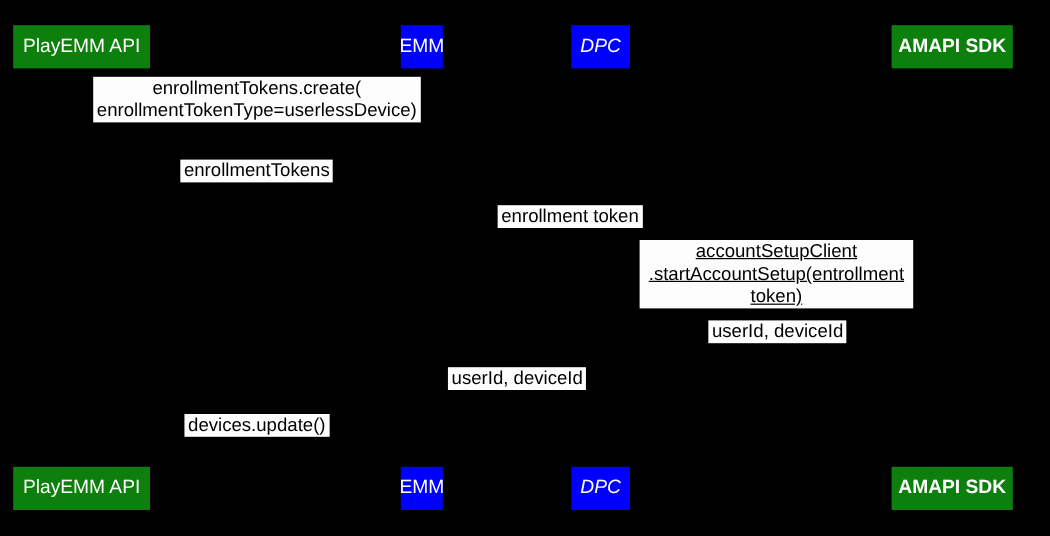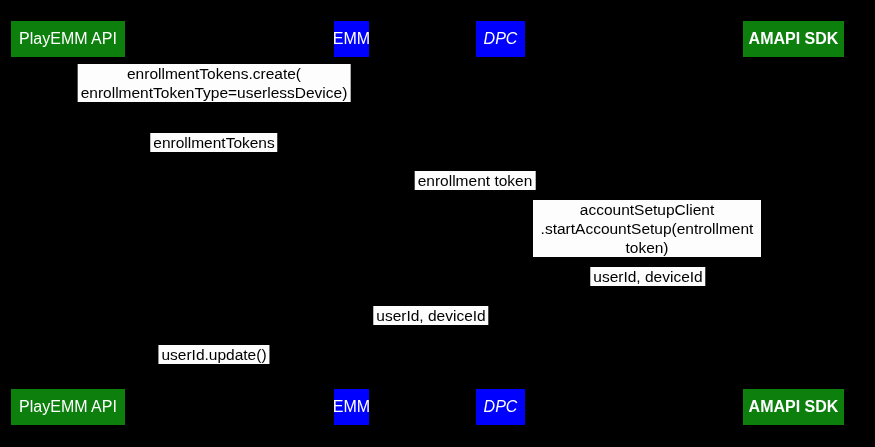--- a/index.html
+++ b/index.html
@@ -38,21 +38,21 @@
     color: #000000;
     font-size: 15.5px;
     line-height: 19px;
     padding: 0 3px;
     text-align: center;
     white-space: pre-line;
   }
   .msg.m1 { left: 214px; top: 64px; }
   .msg.m2 { left: 214px; top: 133px; }
   .msg.m3 { left: 431px; top: 171px; margin-left: 44px; }
-  .msg.m4 { left: 647px; top: 200px; }
+  .msg.m4 { left: 647px; top: 200px; text-decoration: underline; }
   .msg.m5 { left: 648px; top: 267px; }
   .msg.m6 { left: 431px; top: 306px; }
   .msg.m7 { left: 214px; top: 345px; }
 </style>
 </head>
 <body>
 
 <div class="diagram">
 
   <div class="row-top">
@@ -63,21 +63,21 @@
   </div>
 
   <div class="msg m1">enrollmentTokens.create(
 enrollmentTokenType=userlessDevice)</div>
   <div class="msg m2">enrollmentTokens</div>
   <div class="msg m3">enrollment token</div>
   <div class="msg m4">accountSetupClient
 .startAccountSetup(entrollment token)</div>
   <div class="msg m5">userId, deviceId</div>
   <div class="msg m6">userId, deviceId</div>
-  <div class="msg m7">userId.update()</div>
+  <div class="msg m7">devices.update()</div>
 
   <div class="row-bottom">
     <div class="actor a1" style="background-color: rgb(13, 127, 13);">PlayEMM API</div>
     <div class="actor a2" style="background-color: rgb(0, 0, 255);">EMM</div>
     <div class="actor a3" style="background-color: rgb(0, 0, 255);">DPC</div>
     <div class="actor a4" style="background-color: rgb(13, 127, 13);">AMAPI SDK</div>
   </div>
 
 </div>
 

